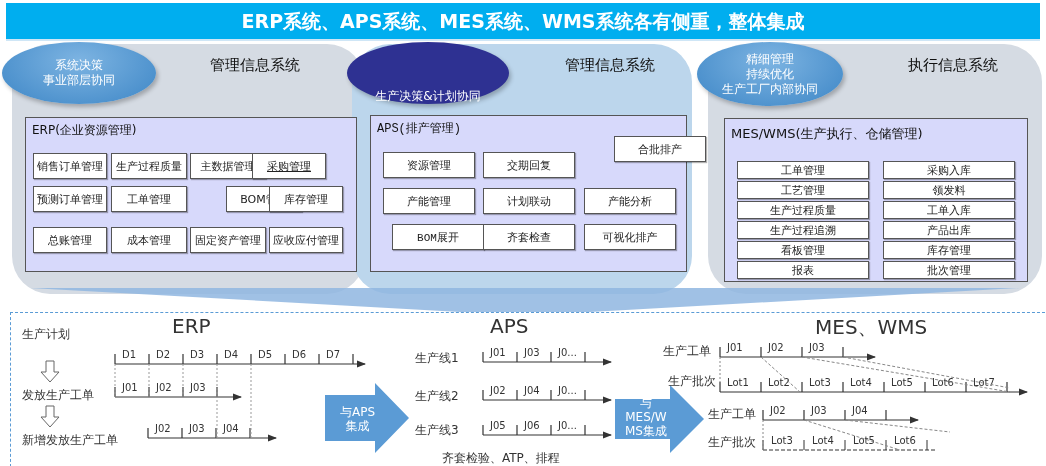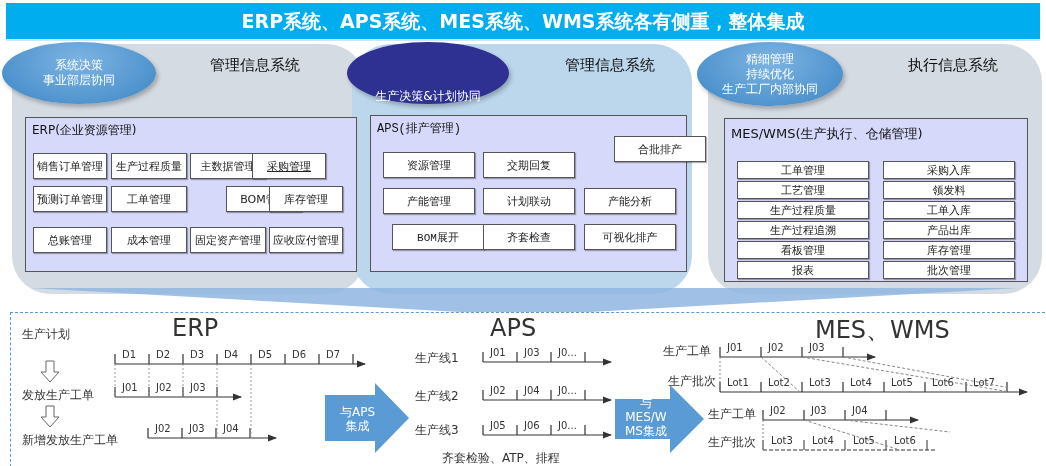--- a/index.html
+++ b/index.html
@@ -13,21 +13,21 @@
   .oval{color:#fff;font-size:12px;text-align:center;display:flex;align-items:center;justify-content:center;border-radius:50%;line-height:15px;box-shadow:2px 3px 4px rgba(0,0,0,0.25);}
   .o-erp{left:2px;top:42px;width:154px;height:62px;background:radial-gradient(ellipse at 50% 30%,#7db4e2,#3d86c6);}
   .o-aps{left:347px;top:42px;width:162px;height:62px;background:#2e3192;align-items:flex-end;}
   .o-mes{left:697px;top:42px;width:146px;height:64px;background:radial-gradient(ellipse at 50% 30%,#7db4e2,#3d86c6);}
   .ptitle{font-size:15px;color:#111;text-align:center;line-height:19px;}
   .inner{background:#d7d9fb;border:1px solid #555;}
   .inner .ihead{position:absolute;left:6px;top:4px;font-size:12px;color:#111;}
   .mod{position:absolute;background:#fff;border:1px solid #555;font-size:11px;text-align:center;box-shadow:1px 1px 1px rgba(0,0,0,0.3);display:flex;align-items:center;justify-content:center;}
   .funnel{left:30px;top:288px;width:990px;height:30px;}
   .dash-box{left:10px;top:312px;width:1034px;height:154px;border-top:1px dashed #5a9bd5;border-left:1px dashed #5a9bd5;}
-  .sec-title{font-size:24px;color:#333;}
+  .sec-title{font-size:20px;color:#333;}
   .lbl{font-size:12px;color:#333;white-space:nowrap;}
   .bigarrow{color:#fff;font-size:12px;text-align:center;line-height:14px;}
 </style>
 </head>
 <body>
 
 <div class="abs banner">ERP系统、APS系统、MES系统、WMS系统各有侧重，整体集成</div>
 
 <div class="abs panel p-erp"></div>
 <div class="abs panel p-mes"></div>

